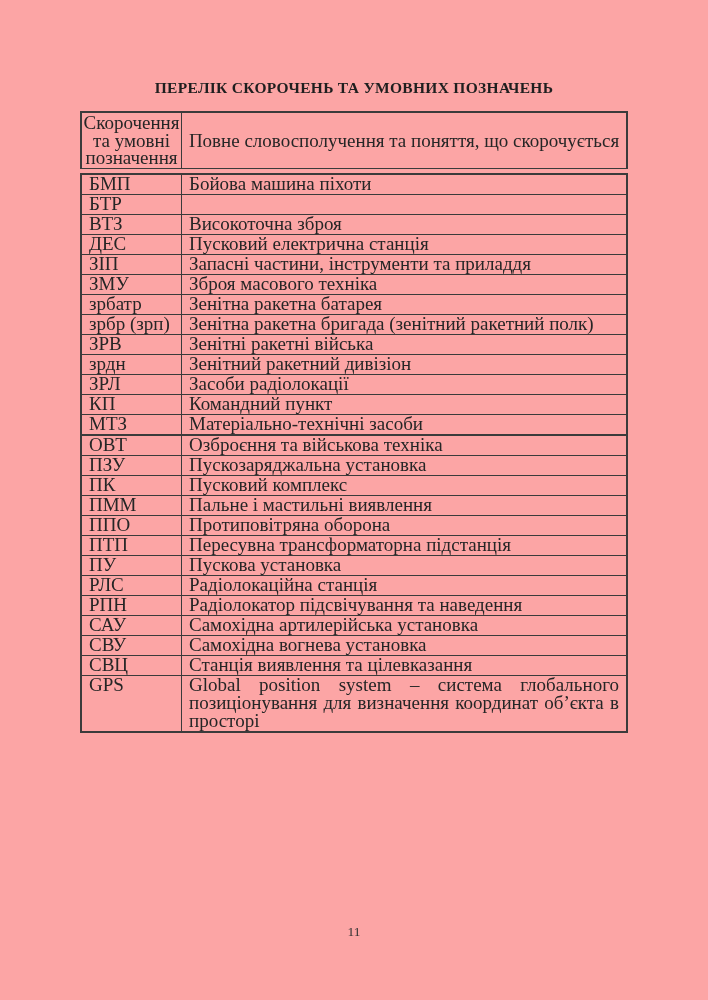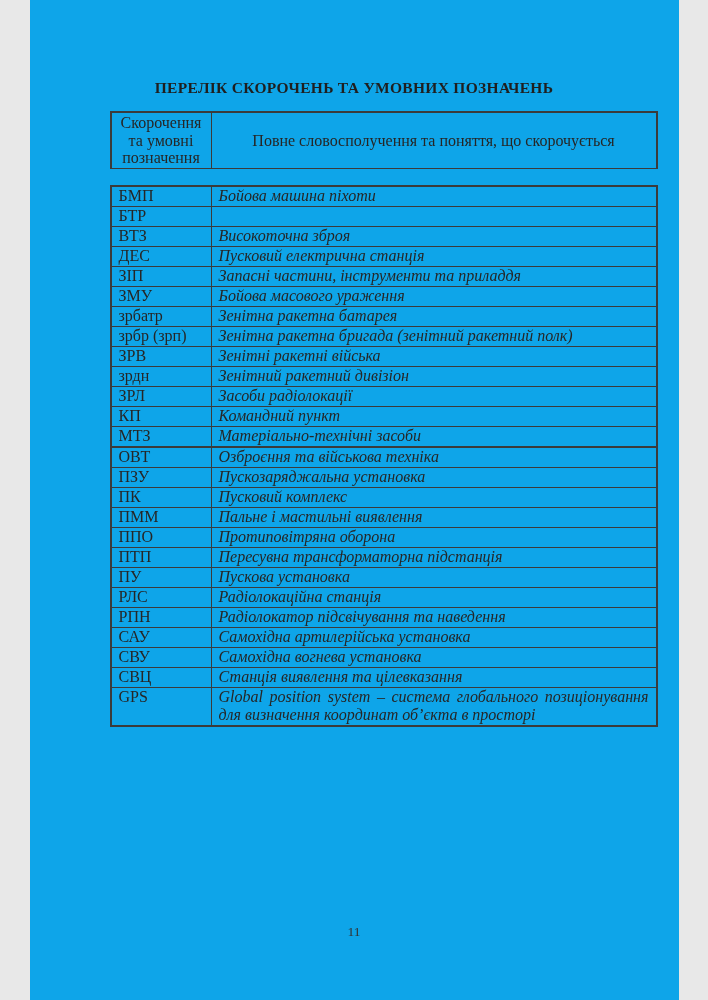--- a/index.html
+++ b/index.html
@@ -2,45 +2,45 @@
 <html><head>
 <meta charset="utf-8">
 <style>
   html, body {
     margin: 0;
     padding: 0;
     background: #e8e8e8;
   }
   .page {
     position: relative;
-    width: 649px;
+    width: 708px;
     height: 1000px;
     margin: 0 auto;
-    background: #0ea5e9;
+    background: #fca5a5;
     font-family: "Liberation Serif", "DejaVu Serif", serif;
     color: #262626;
     overflow: hidden;
   }
   .doc-title {
     position: absolute;
     top: 79px;
     left: 0;
     right: 0;
     text-align: center;
     font-size: 15.5px;
     font-weight: bold;
     letter-spacing: 0.3px;
     color: #1f1f1f;
   }
   .table-wrap {
     position: absolute;
     left: 80px;
     top: 111px;
     width: 548px;
-    font-size: 16px;
+    font-size: 19px;
   }
   .table-wrap, .table-wrap * { box-sizing: border-box; }
 
   .thead {
     display: flex;
     border: 2px solid #3b3b3b;
     border-bottom: 1px solid #3b3b3b;
     min-height: 56px;
   }
   .th {
@@ -57,41 +57,40 @@
     justify-content: center;
   }
   .th-full {
     flex: 1;
     display: flex;
     align-items: center;
     justify-content: center;
   }
 
   .tbody {
-    margin-top: 16px;
+    margin-top: 4px;
     border: 2px solid #3b3b3b;
   }
   .tr {
     display: flex;
     border-bottom: 1px solid #3b3b3b;
   }
   .tr:last-child { border-bottom: none; }
   .td {
     padding: 0.5px 7px;
     line-height: 18px;
   }
   .td-abbr {
     width: 100px;
     flex-shrink: 0;
     border-right: 1px solid #3b3b3b;
   }
   .td-full {
     flex: 1;
     text-align: justify;
-    font-style: italic;
   }
 
   .page-number {
     position: absolute;
     top: 924px;
     left: 0;
     right: 0;
     text-align: center;
     font-size: 13.5px;
     color: #333333;
@@ -135,21 +134,21 @@
     <div class="td td-full">Пусковий електрична станція</div>
   </div>
 
   <div class="tr">
     <div class="td td-abbr">ЗІП</div>
     <div class="td td-full">Запасні частини, інструменти та приладдя</div>
   </div>
 
   <div class="tr">
     <div class="td td-abbr">ЗМУ</div>
-    <div class="td td-full">Бойова масового ураження</div>
+    <div class="td td-full">Зброя масового техніка</div>
   </div>
 
   <div class="tr">
     <div class="td td-abbr">зрбатр</div>
     <div class="td td-full">Зенітна ракетна батарея</div>
   </div>
 
   <div class="tr">
     <div class="td td-abbr">зрбр (зрп)</div>
     <div class="td td-full">Зенітна ракетна бригада (зенітний ракетний полк)</div>

